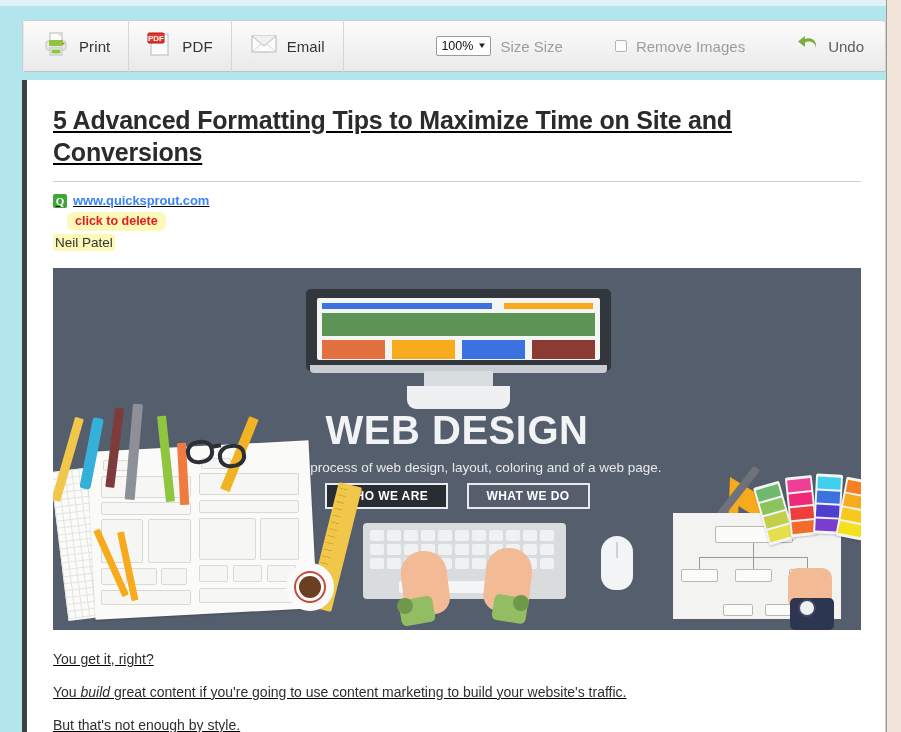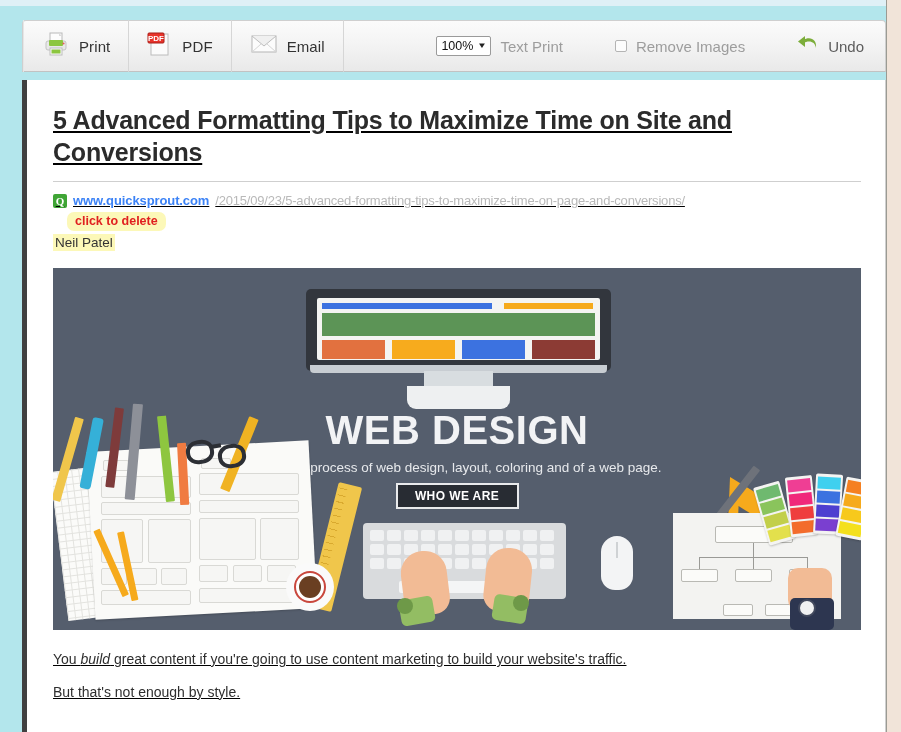--- a/index.html
+++ b/index.html
@@ -225,21 +225,21 @@
       <span class="tb-label">Email</span>
     </div>
 
     <div class="tb-spacer"></div>
 
     <div class="tb-group">
       <span class="sel-box">
         <span>100%</span>
         <span class="sel-caret">▼</span>
       </span>
-      <span class="dim-label">Text Print</span>
+      <span class="dim-label">Size Size</span>
     </div>
 
     <div class="tb-group" style="margin-left:46px">
       <span class="chk"></span>
       <span class="dim-label">Remove Images</span>
     </div>
 
     <div class="tb-group" style="margin-left:46px;margin-right:18px">
       <span>
         <svg width="22" height="18" viewBox="0 0 22 18">
@@ -253,21 +253,20 @@
 
   <div class="card">
     <div class="card-inner">
 
       <h1 class="art-title">5 Advanced Formatting Tips to Maximize Time on Site and Conversions</h1>
       <hr class="title-rule">
 
       <div class="url-row">
         <span class="favicon">Q</span>
         <span class="url-domain">www.quicksprout.com</span>
-        <span class="url-path">/2015/09/23/5-advanced-formatting-tips-to-maximize-time-on-page-and-conversions/</span>
       </div>
 
       <div>
         <span class="delete-hint">click to delete</span>
       </div>
 
       <div>
         <span class="byline">Neil Patel</span>
       </div>
 
@@ -291,20 +290,21 @@
           </div>
           <div class="mon-shadow"></div>
           <div class="mon-neck"></div>
           <div class="mon-foot"></div>
         </div>
 
         <div class="hero-h">WEB DESIGN</div>
         <div class="hero-sub">Flat style process of web design, layout, coloring and of a web page.</div>
         <div class="hero-btns">
           <div class="hb hb-dark">WHO WE ARE</div>
+          <div class="hb hb-out">WHAT WE DO</div>
         </div>
 
         <div class="gridpad" style="left:6px;top:198px;width:92px;height:150px;transform:rotate(-7deg);"></div>
         <div class="sheet" style="left:38px;top:178px;width:222px;height:168px;transform:rotate(-3deg);"></div>
         <div class="wire" style="left:50px;top:192px;width:26px;height:11px;"></div>
         <div class="wire" style="left:48px;top:208px;width:90px;height:22px;"></div>
         <div class="wire" style="left:48px;top:234px;width:90px;height:13px;"></div>
         <div class="wire" style="left:48px;top:251px;width:42px;height:44px;"></div>
         <div class="wire" style="left:95px;top:251px;width:43px;height:44px;"></div>
         <div class="wire" style="left:48px;top:300px;width:26px;height:17px;"></div>
@@ -429,19 +429,20 @@
             <i style="background:#f7c91c"></i>
             <i style="background:#f4e01c"></i>
         </div>
         <div class="palm"></div>
         <div class="wristband"></div>
         <div class="watch"></div>
       </div>
     </div>
 
     <div class="body-copy">
+      <p>You get it, right?</p>
       <p>
         <span>You </span><em>build</em><span> great content if you're going to use content marketing to build your website's traffic.</span>
       </p>
       <p>But that's not enough by style.</p>
     </div>
   </div>
 </div>
 
 </body></html>

